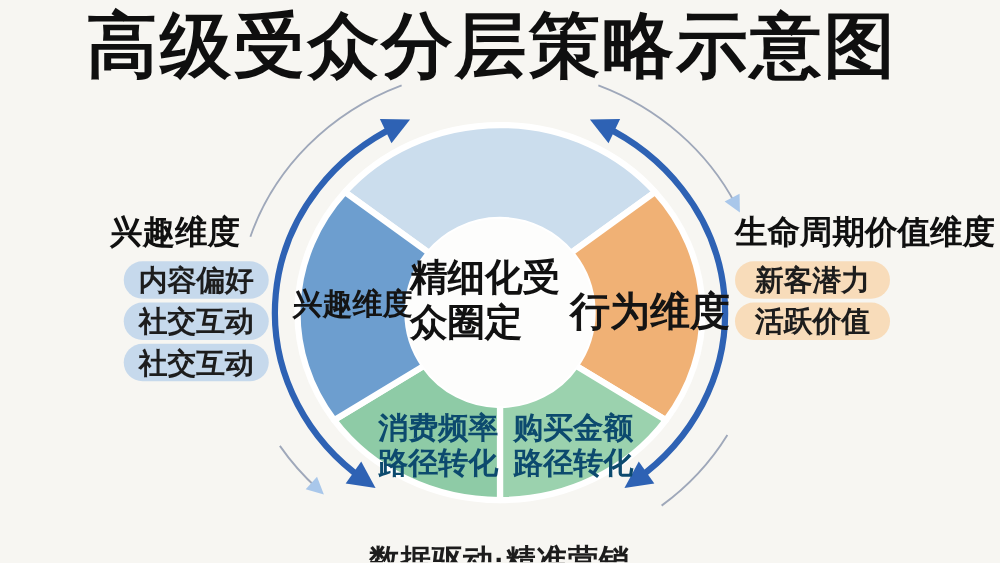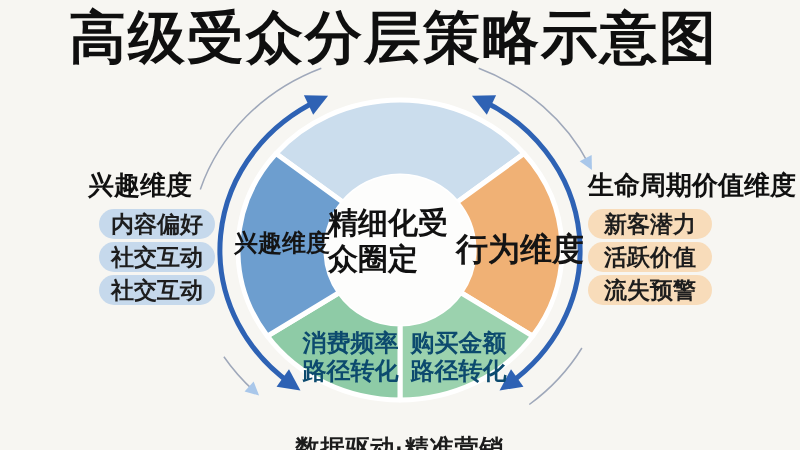--- a/index.html
+++ b/index.html
@@ -85,18 +85,17 @@
   <div class="abs pill-stack" id="left-pills">
     <div class="pill">内容偏好</div>
     <div class="pill">社交互动</div>
     <div class="pill">社交互动</div>
   </div>
 
   <div class="abs panel-heading" id="right-heading">生命周期价值维度</div>
   <div class="abs pill-stack" id="right-pills">
     <div class="pill">新客潜力</div>
     <div class="pill">活跃价值</div>
-    <div class="pill">流失预警</div>
   </div>
 
   <div class="abs" id="footer-caption">数据驱动·精准营销</div>
 
 </div>
 
 </body></html>

